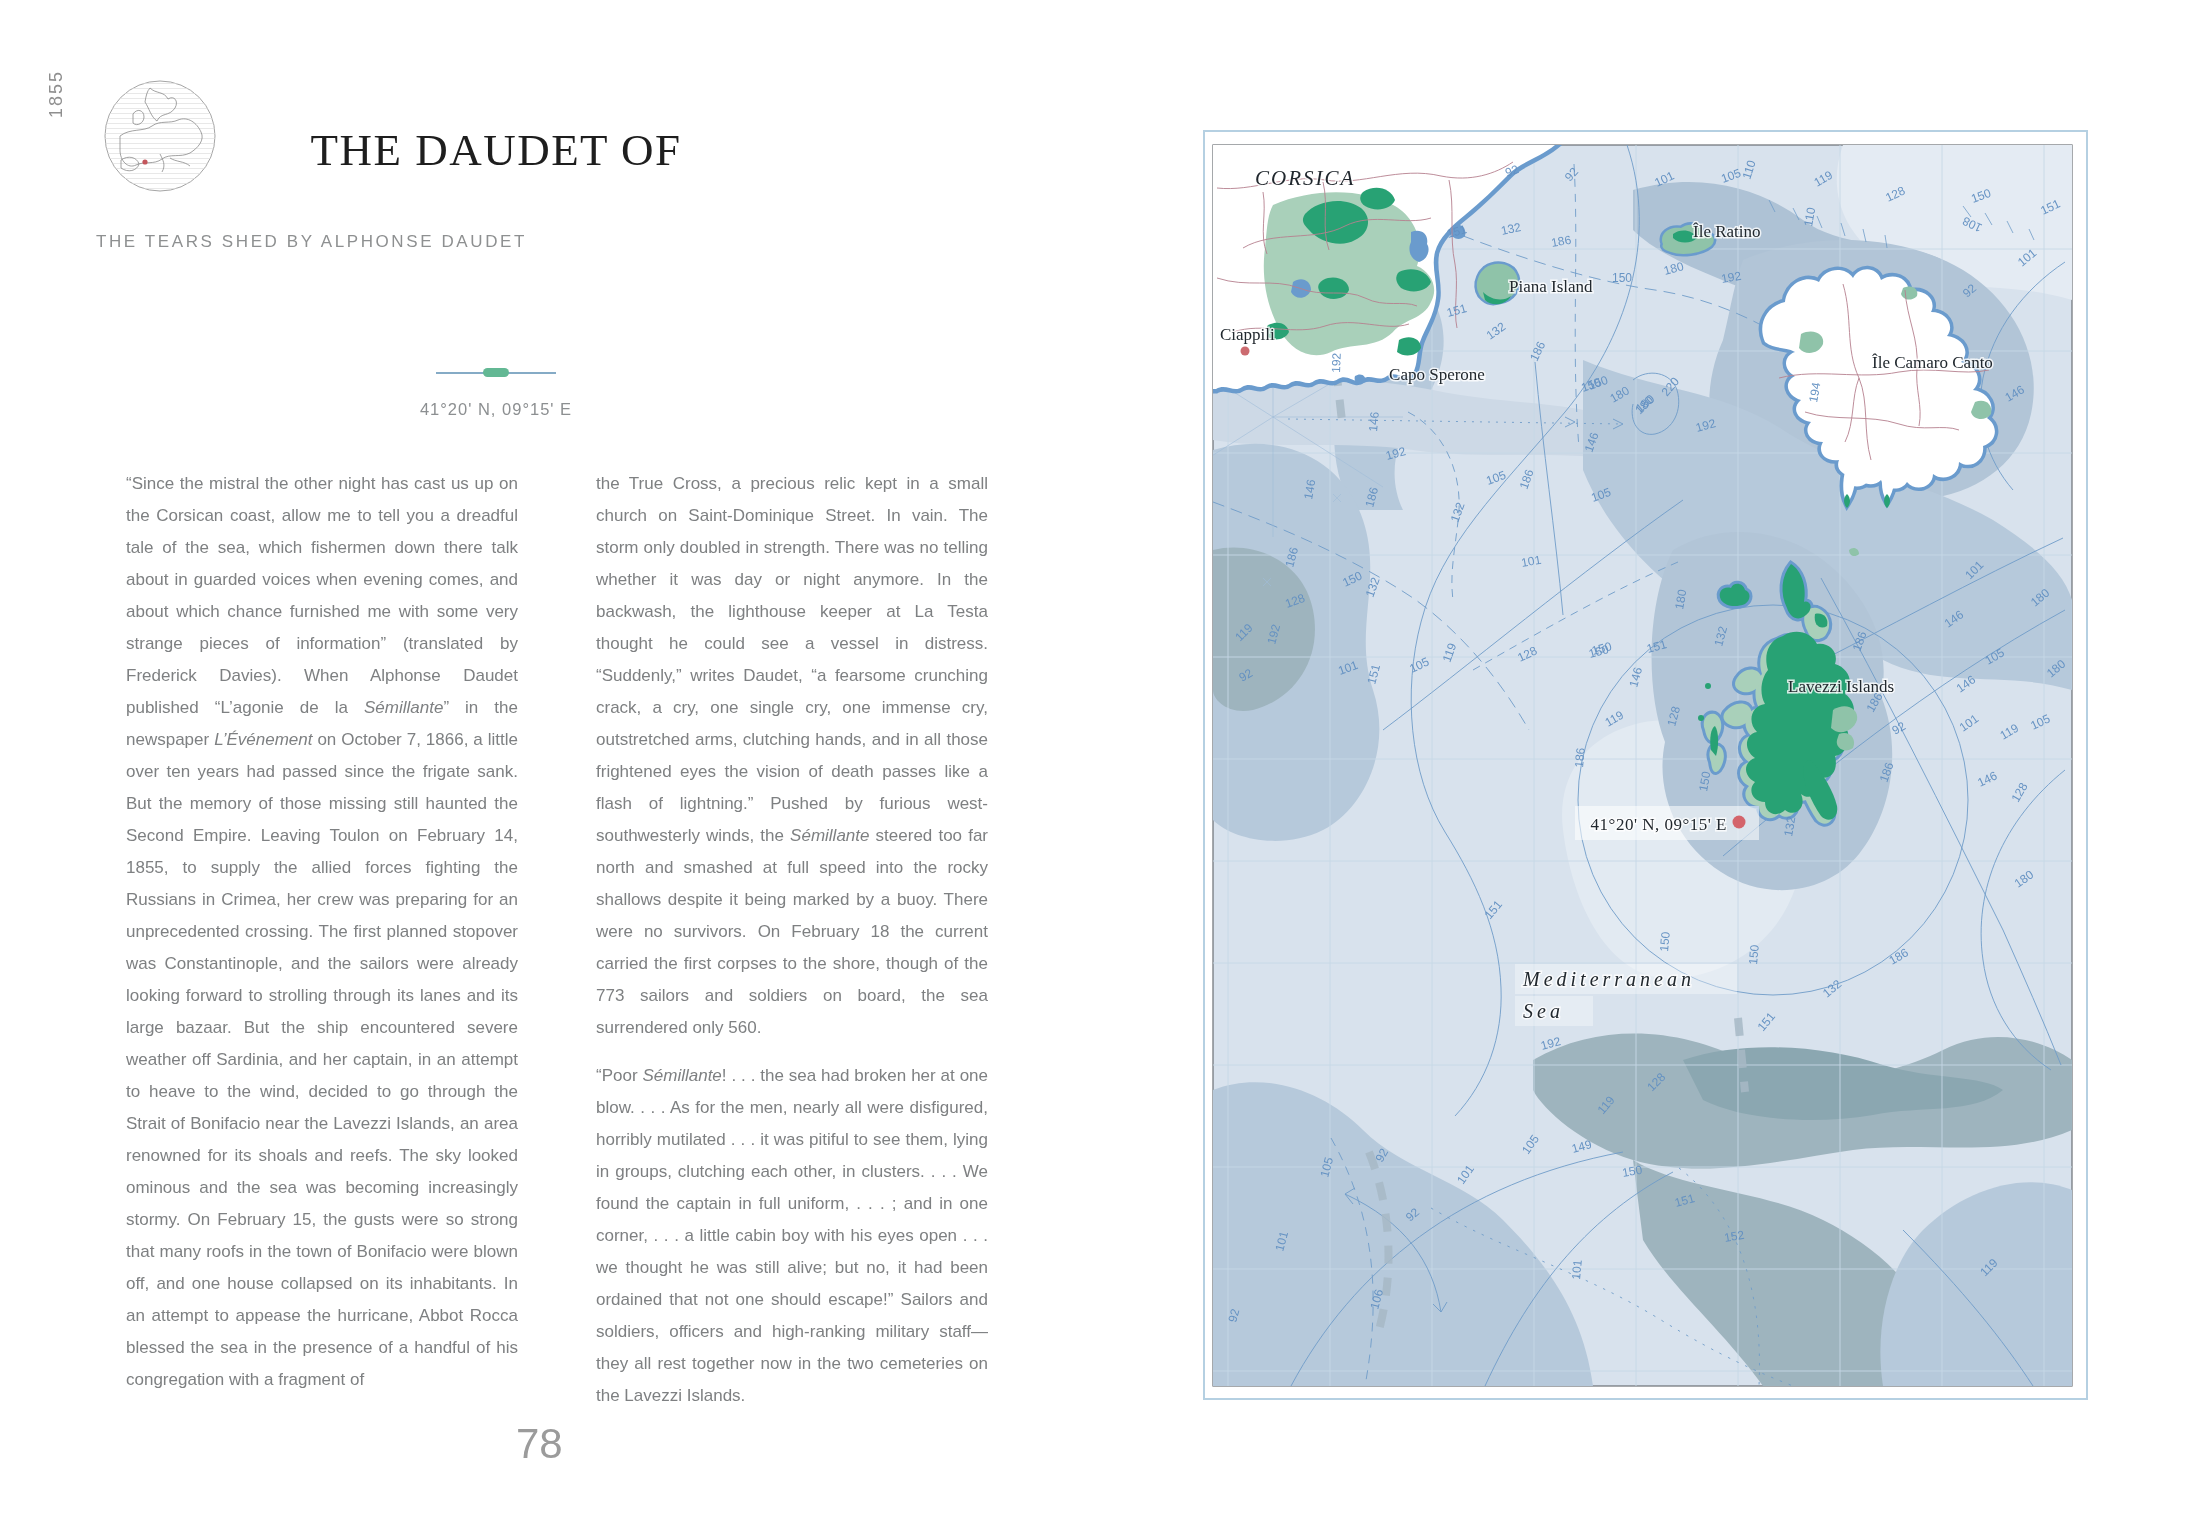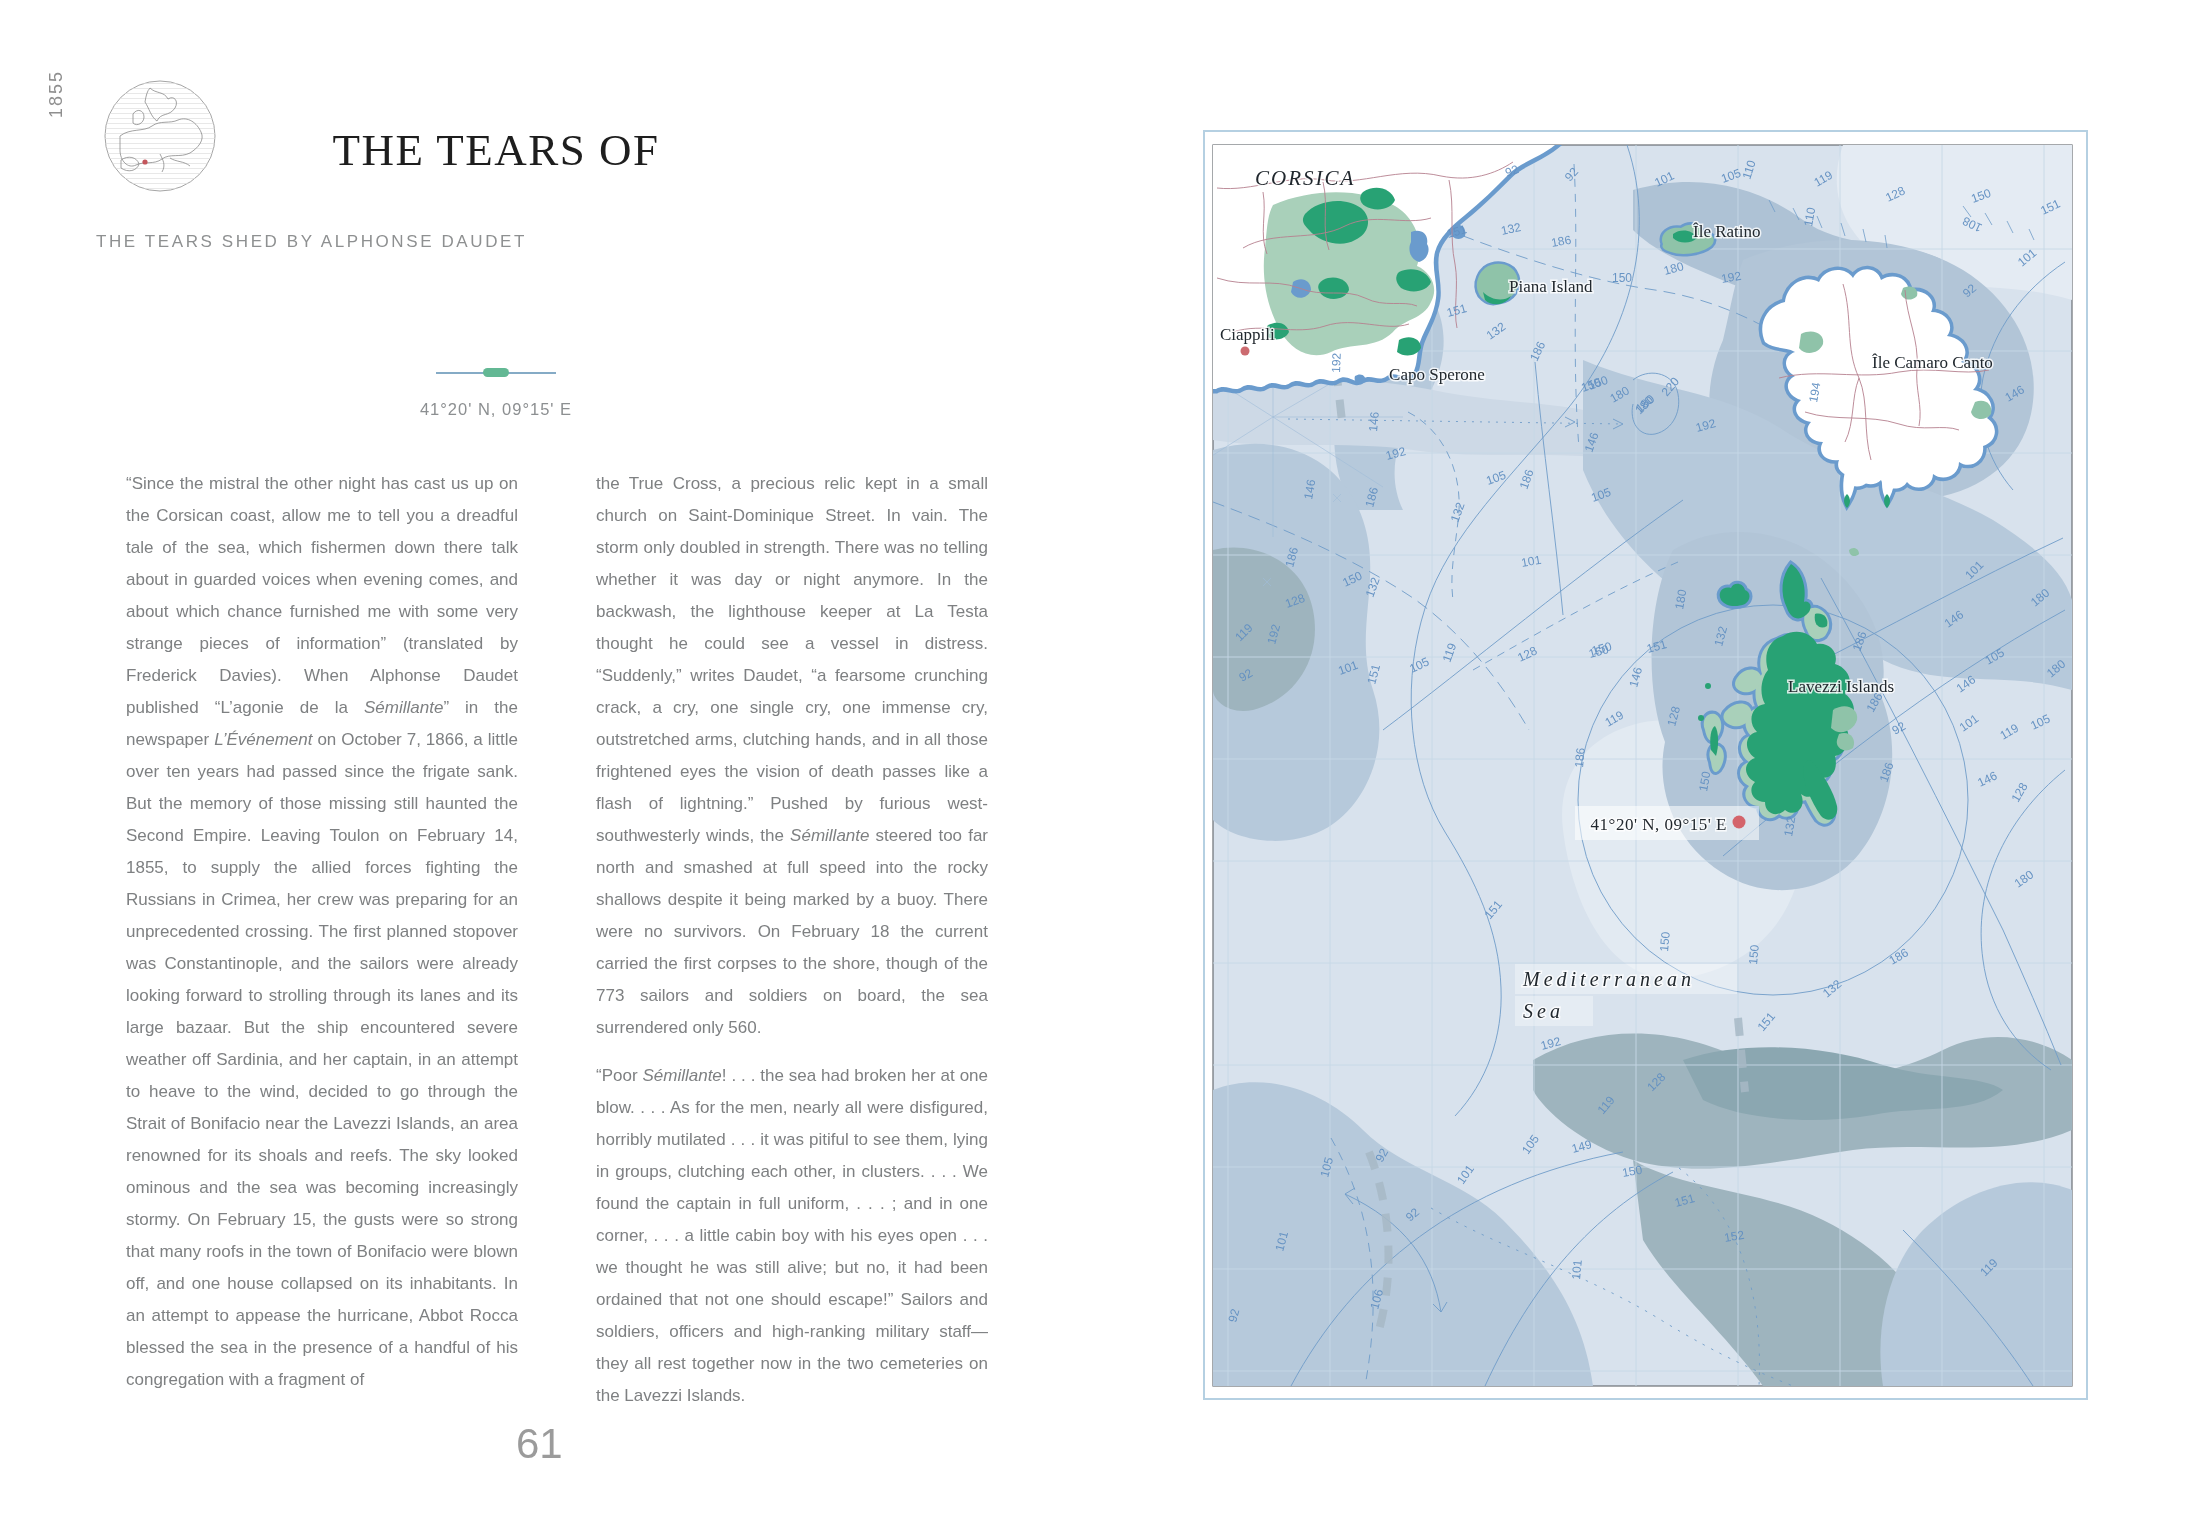--- a/index.html
+++ b/index.html
@@ -57,38 +57,38 @@
     <path d="M33,38 C37,32 44,34 44,41 C44,47 37,51 33,47 Z"></path>
     <path d="M20,60 C30,52 44,56 52,50 C60,44 70,48 78,44 C88,40 97,47 101,56 C105,64 98,72 90,77 C80,82 70,77 62,83 C54,89 44,85 36,89 C28,93 20,85 20,74 Z"></path>
     <path d="M21,84 C28,79 37,81 39,88 C37,95 28,97 21,92 Z"></path>
     <path d="M60,78 C63,84 66,89 62,96"></path>
     <path d="M70,82 C76,86 84,85 90,90"></path>
   </g>
   <circle cx="45" cy="86" r="2.6" fill="#c4565c"></circle>
 </svg>
 
 <div id="title-block" class="abs">
-  <div id="title-line1">THE TEARS OF</div>
+  <div id="title-line1">THE DAUDET OF</div>
 </div>
 <div id="subtitle" class="abs">THE TEARS SHED BY ALPHONSE DAUDET</div>
 <div id="divider" class="abs">
   <span class="line"></span>
   <span class="pill"></span>
 </div>
 <div id="coords" class="abs">41°20' N, 09°15' E</div>
 
 <div id="col-left" class="col">
     <p><span>“Since the mistral the other night has cast us up on the Corsican coast, allow me to tell you a dreadful tale of the sea, which fishermen down there talk about in guarded voices when evening comes, and about which chance furnished me with some very strange pieces of information” (translated by Frederick Davies). When Alphonse Daudet published “L’agonie de la </span><span class="it">Sémillante</span><span>” in the newspaper </span><span class="it">L’Événement</span><span> on October 7, 1866, a little over ten years had passed since the frigate sank. But the memory of those missing still haunted the Second Empire. Leaving Toulon on February 14, 1855, to supply the allied forces fighting the Russians in Crimea, her crew was preparing for an unprecedented crossing. The first planned stopover was Constantinople, and the sailors were already looking forward to strolling through its lanes and its large bazaar. But the ship encountered severe weather off Sardinia, and her captain, in an attempt to heave to the wind, decided to go through the Strait of Bonifacio near the Lavezzi Islands, an area renowned for its shoals and reefs. The sky looked ominous and the sea was becoming increasingly stormy. On February 15, the gusts were so strong that many roofs in the town of Bonifacio were blown off, and one house collapsed on its inhabitants. In an attempt to appease the hurricane, Abbot Rocca blessed the sea in the presence of a handful of his congregation with a fragment of</span></p>
   </div>
 <div id="col-right" class="col">
     <p><span>the True Cross, a precious relic kept in a small church on Saint-Dominique Street. In vain. The storm only doubled in strength. There was no telling whether it was day or night anymore. In the backwash, the lighthouse keeper at La Testa thought he could see a vessel in distress. “Suddenly,” writes Daudet, “a fearsome crunching crack, a cry, one single cry, one immense cry, outstretched arms, clutching hands, and in all those frightened eyes the vision of death passes like a flash of lightning.” Pushed by furious west-southwesterly winds, the </span><span class="it">Sémillante</span><span> steered too far north and smashed at full speed into the rocky shallows despite it being marked by a buoy. There were no survivors. On February 18 the current carried the first corpses to the shore, though of the 773 sailors and soldiers on board, the sea surrendered only 560.</span></p>
     <p><span>“Poor </span><span class="it">Sémillante</span><span>! . . . the sea had broken her at one blow. . . . As for the men, nearly all were disfigured, horribly mutilated . . . it was pitiful to see them, lying in groups, clutching each other, in clusters. . . . We found the captain in full uniform, . . . ; and in one corner, . . . a little cabin boy with his eyes open . . . we thought he was still alive; but no, it had been ordained that not one should escape!” Sailors and soldiers, officers and high-ranking military staff—they all rest together now in the two cemeteries on the Lavezzi Islands.</span></p>
   </div>
 
-<div id="page-number" class="abs">61</div>
+<div id="page-number" class="abs">78</div>
 
 <svg id="map" class="abs" width="885" height="1270" viewBox="0 0 885 1270">
   <defs>
     <clipPath id="mapclip">
         <rect x="10" y="15" width="859" height="1241"></rect>
       </clipPath>
     <path id="corsica" d="M10,15 L352,15 C336,28 318,32 306,44 C292,58 278,72 262,85 C248,96 236,108 232,122 C228,138 235,152 233,168 C231,186 222,198 217,212 C213,224 215,234 210,243 C201,252 193,240 184,246 C175,253 169,243 159,249 C151,255 145,243 135,249 C127,255 121,245 111,251 C103,257 97,247 87,253 C79,259 73,249 63,255 C55,261 49,251 39,257 C31,263 23,253 13,259 L10,259 Z"></path>
     <path id="camaro" d="M562,212 C554,194 564,176 582,172 C584,154 602,144 616,152 C622,138 642,136 650,148 C656,136 674,136 678,150 C690,142 706,148 706,162 C722,158 734,170 728,182 C744,182 752,196 744,206 C760,208 768,222 758,232 C774,236 780,250 770,260 C786,262 794,278 784,288 C796,296 794,312 780,316 C782,330 768,340 756,332 C756,346 740,352 730,344 C730,358 712,362 704,352 C698,362 682,360 678,350 C670,358 656,354 654,344 C642,348 632,340 636,330 C622,332 614,322 620,312 C606,312 600,300 608,292 C594,290 588,278 598,270 C584,266 580,252 592,246 C580,240 580,226 592,222 C582,216 572,220 562,212 Z"></path>
     <path id="lavmain" d="M565,540 C560,524 566,510 580,506 C592,498 608,502 614,514 C626,512 636,522 632,534 C646,538 652,554 642,564 C654,572 654,590 642,596 C650,608 644,624 632,626 C636,642 626,652 614,646 C620,662 608,672 598,664 C604,678 592,688 582,680 C574,688 562,684 562,672 C550,672 544,660 552,652 C540,646 540,632 552,628 C540,620 542,604 554,602 C544,592 548,576 562,574 C556,564 558,548 565,540 Z"></path>
     <path id="lavtail" d="M608,630 C620,644 630,660 634,676 C636,688 626,694 618,686 C608,672 600,652 600,640 C600,633 604,630 608,630 Z"></path>

